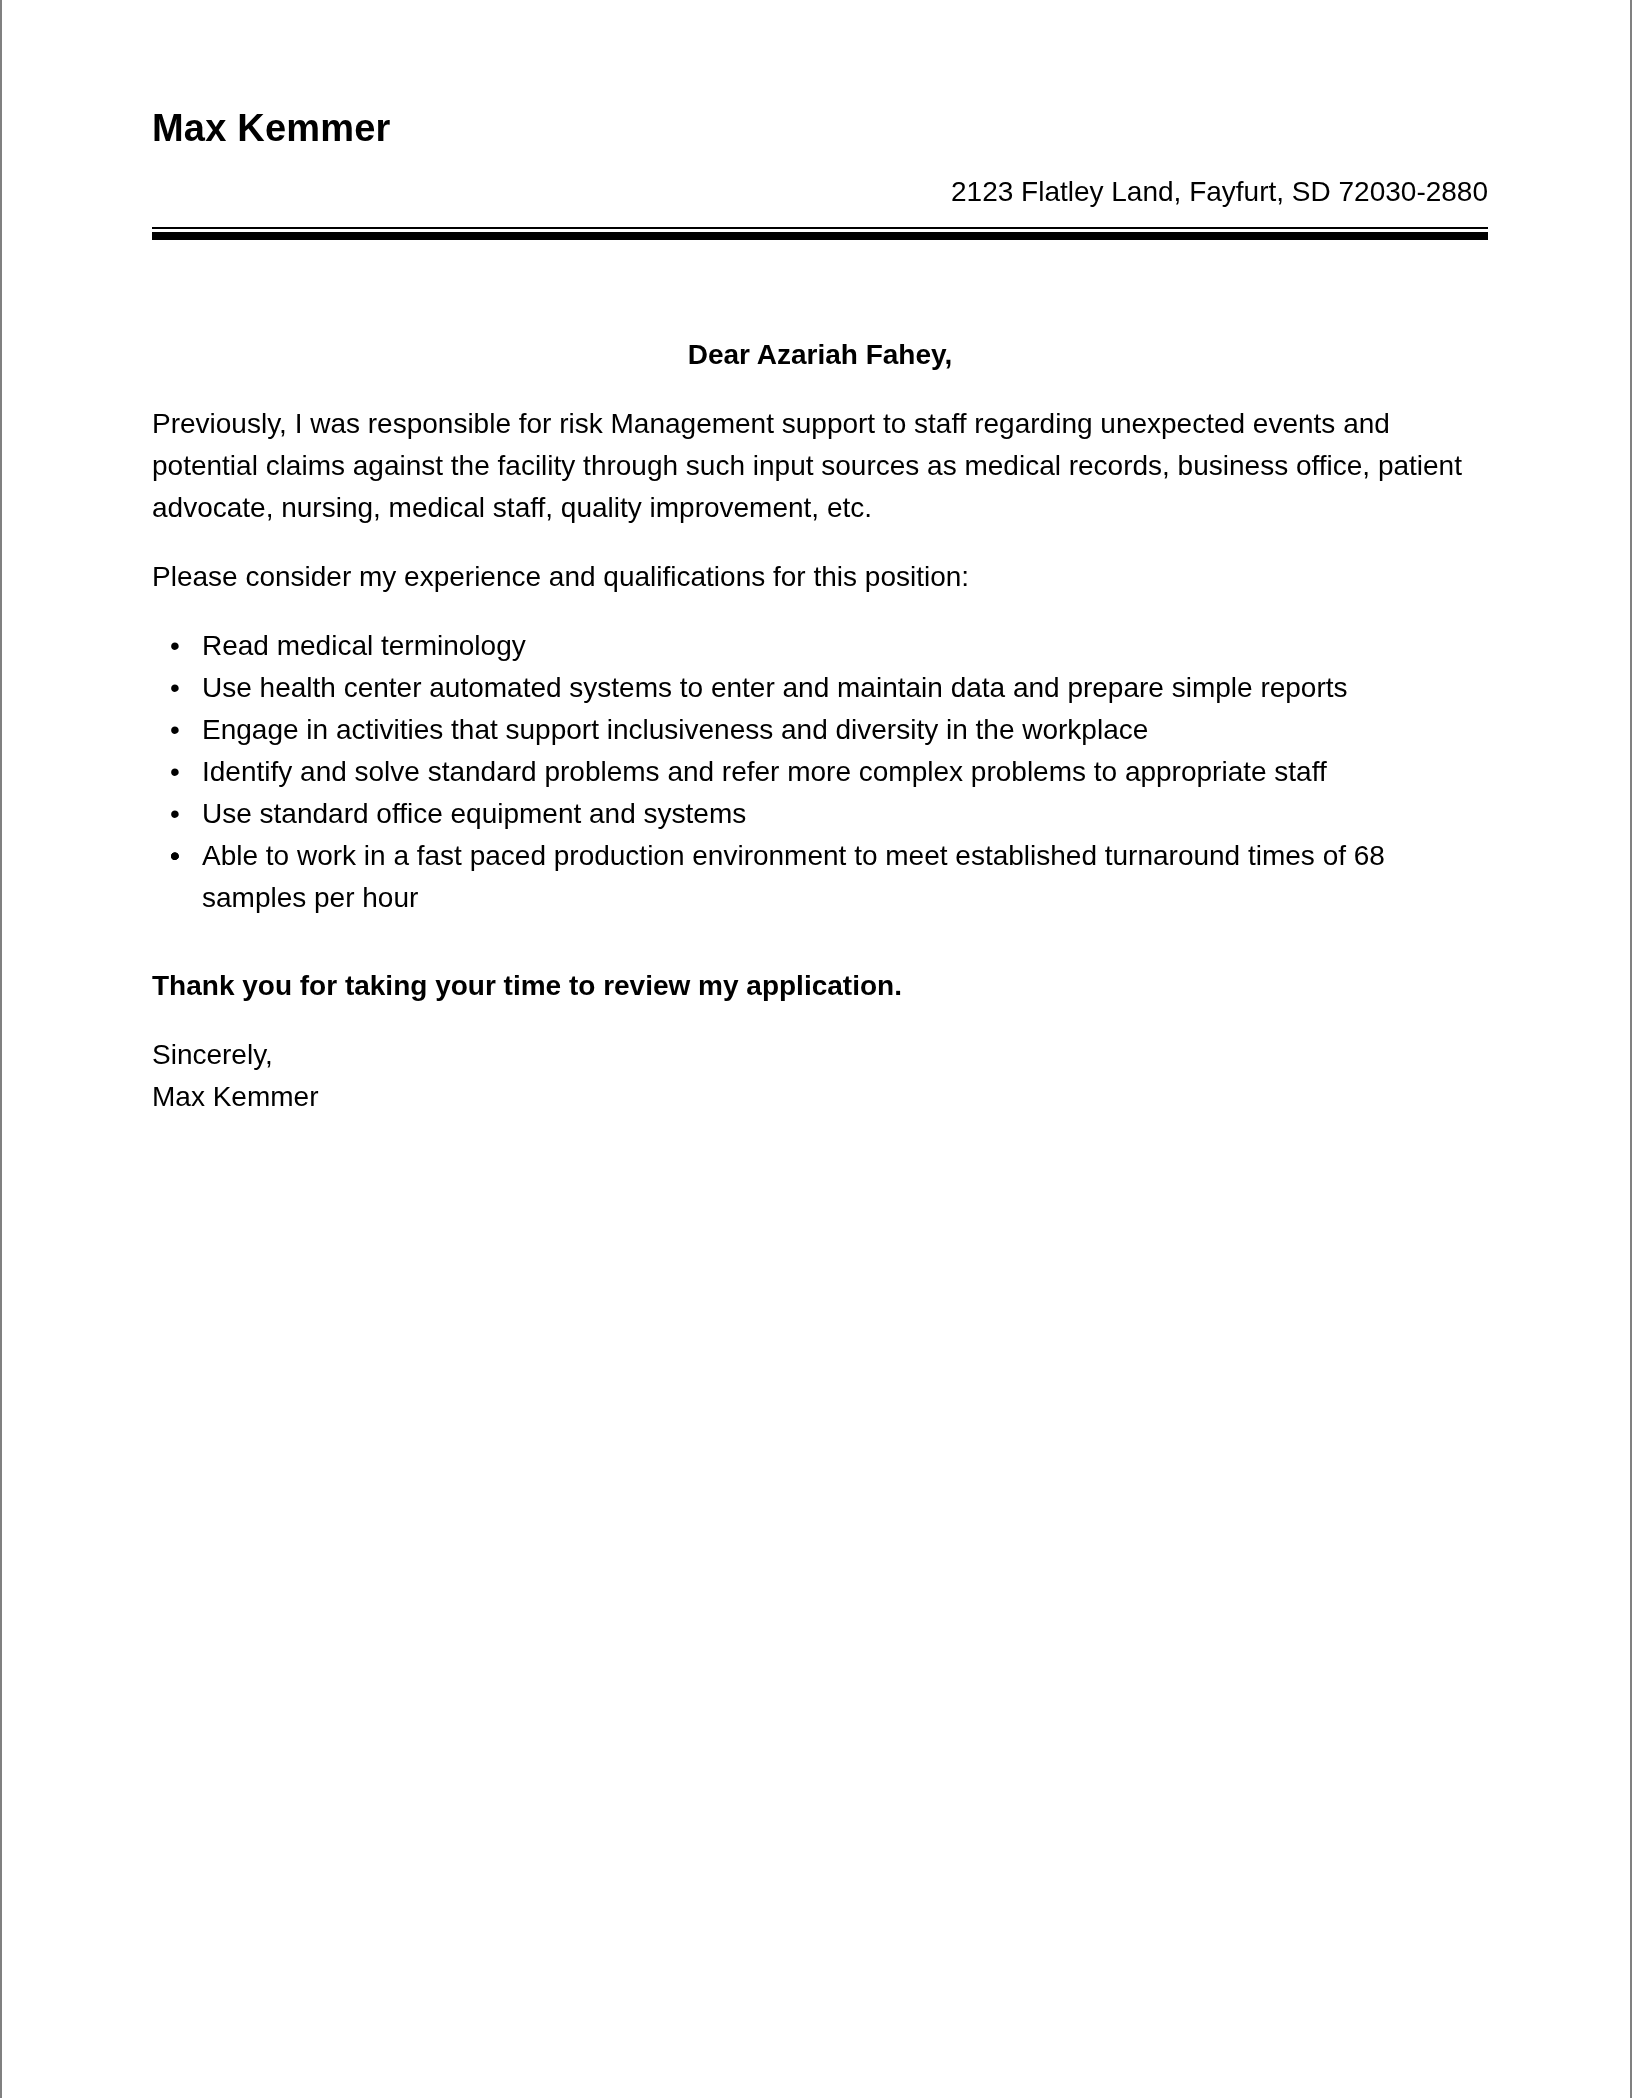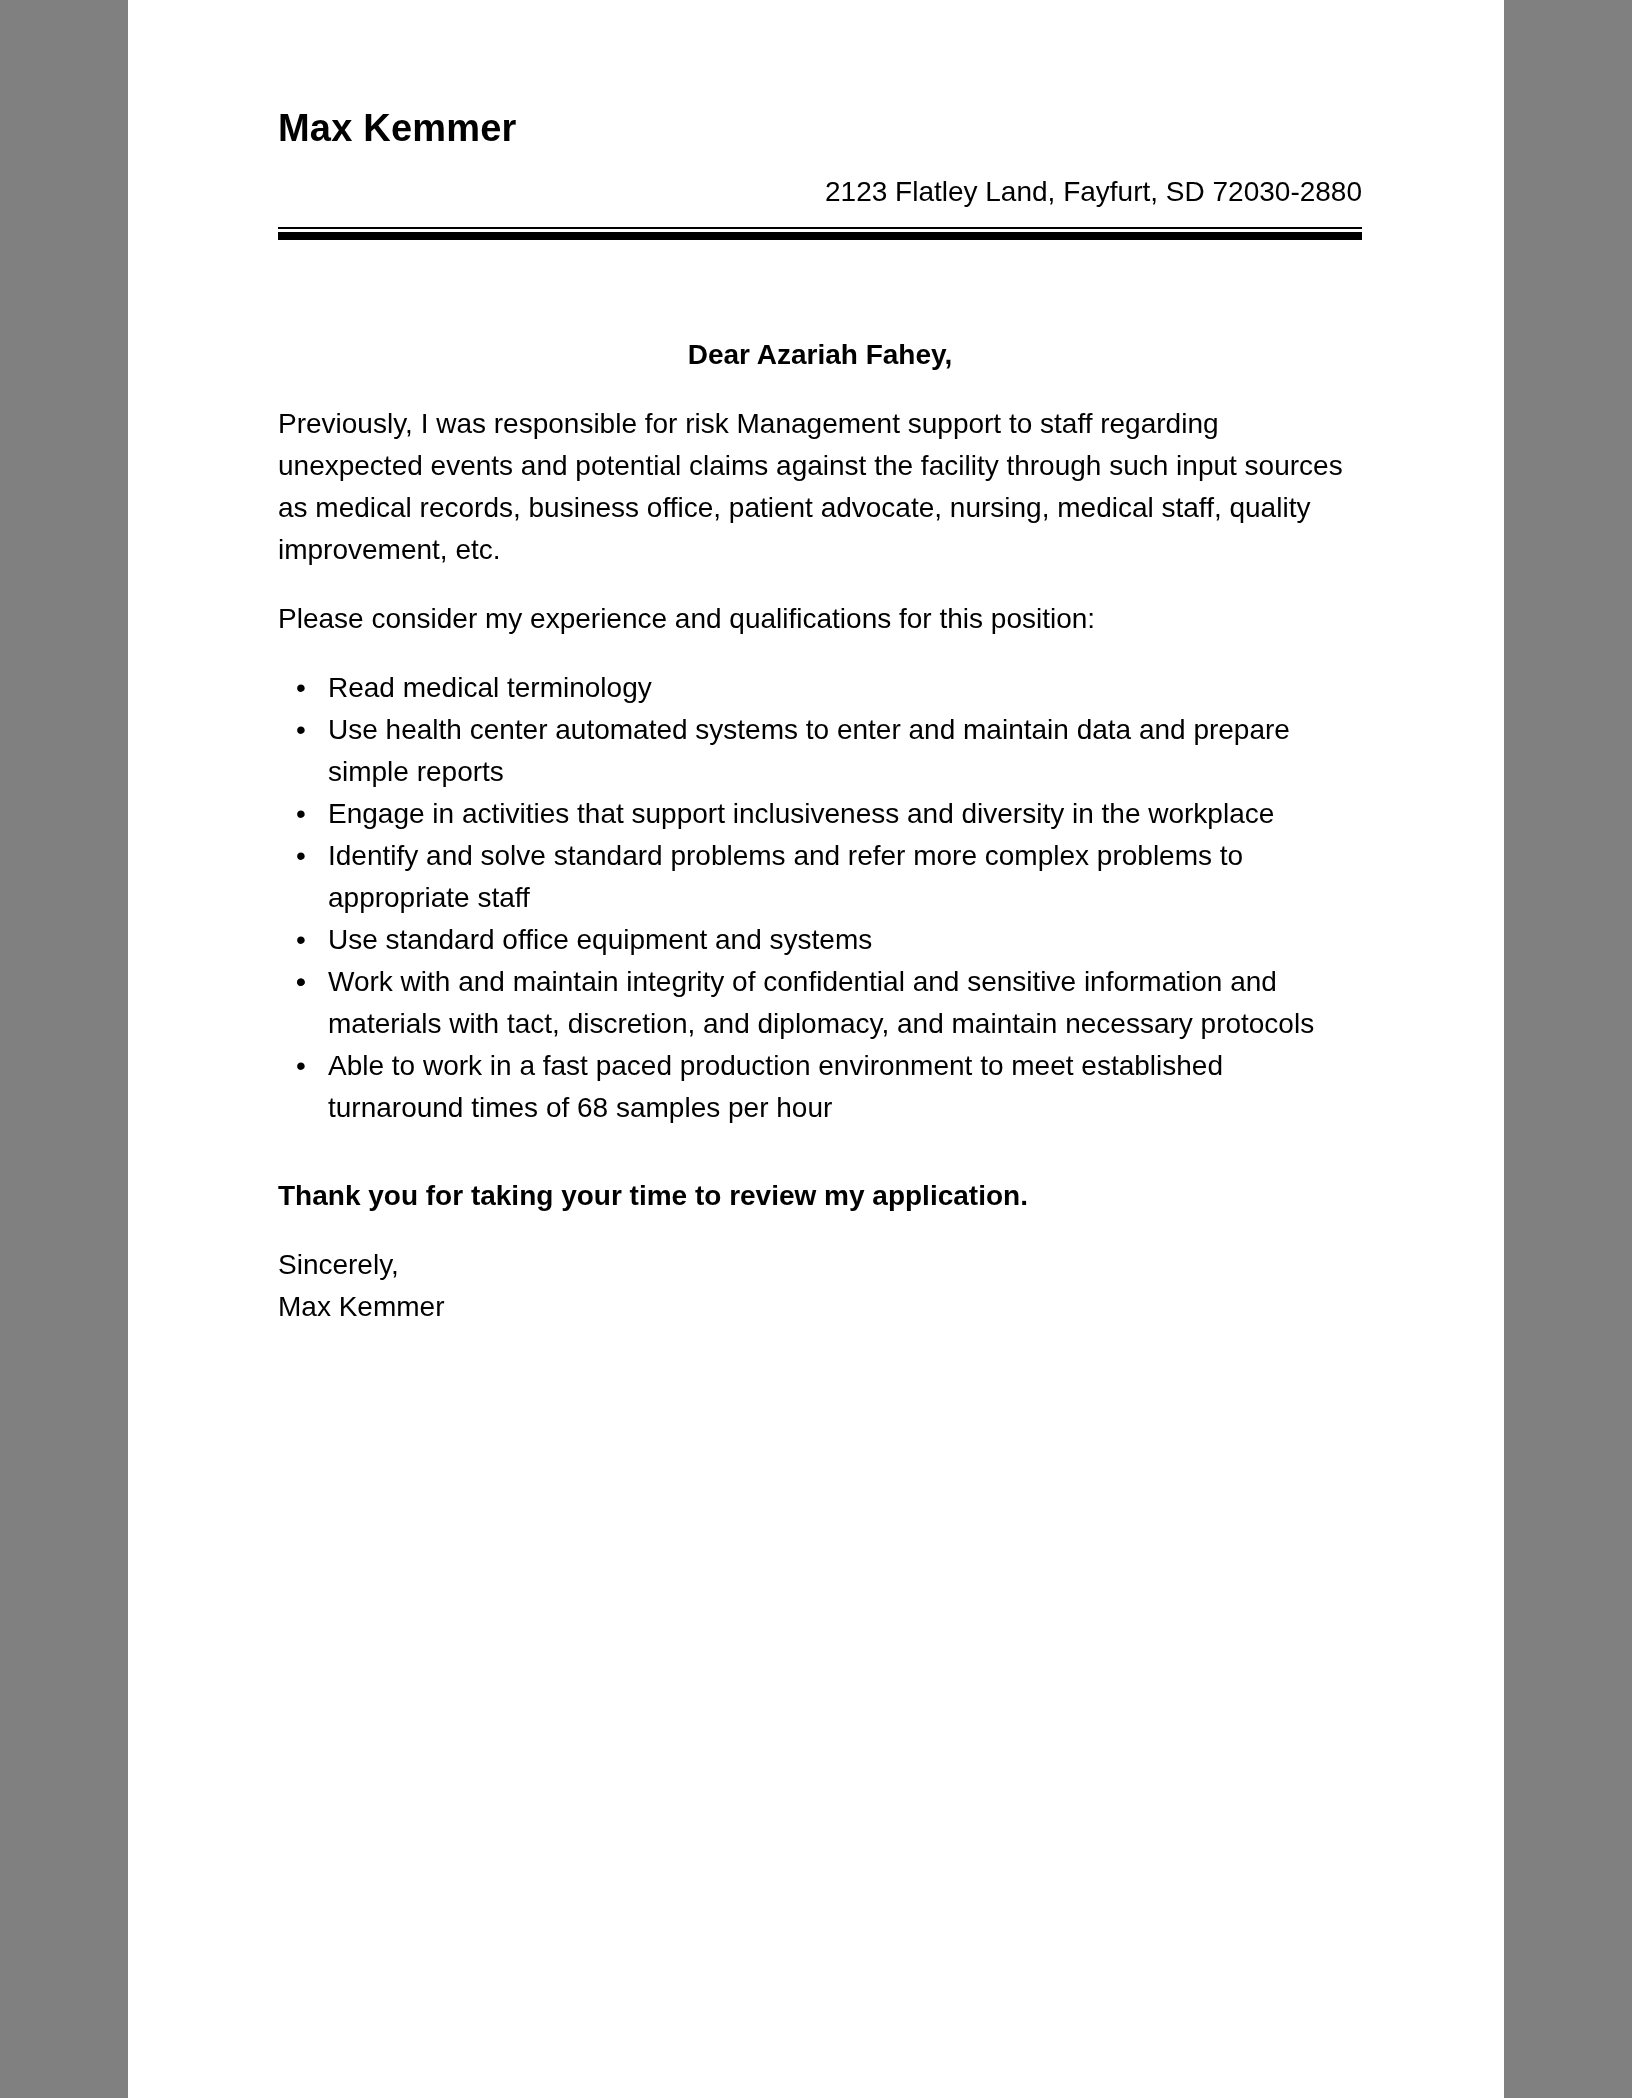--- a/index.html
+++ b/index.html
@@ -1,21 +1,21 @@
 <!DOCTYPE html>
 <html><head>
 <meta charset="utf-8">
 <style>
   * { margin: 0; padding: 0; box-sizing: border-box; }
   html, body { background: #808080; }
   body { font-family: "Liberation Sans", sans-serif; }
 
   .page {
     position: relative;
-    width: 1376px;
+    width: 1628px;
     height: 2098px;
     margin: 0 auto;
     background: #ffffff;
     color: #000000;
     padding: 105px 142px 0 150px;
     overflow: hidden;
   }
 
   
   .sender-name {
@@ -108,21 +108,20 @@
       </li>
       <li>
         <span class="bullet-glyph">•</span>
         <span>Use standard office equipment and systems</span>
       </li>
       <li>
         <span class="bullet-glyph">•</span>
       </li>
       <li>
         <span class="bullet-glyph">•</span>
-        <span>Work with and maintain integrity of confidential and sensitive information and materials with tact, discretion, and diplomacy, and maintain necessary protocols</span>
       </li>
       <li>
         <span class="bullet-glyph">•</span>
         <span>Able to work in a fast paced production environment to meet established turnaround times of 68 samples per hour</span>
       </li>
     </ul>
 
     <p class="closing-statement">Thank you for taking your time to review my application.</p>
 
     <p class="signature-block">

